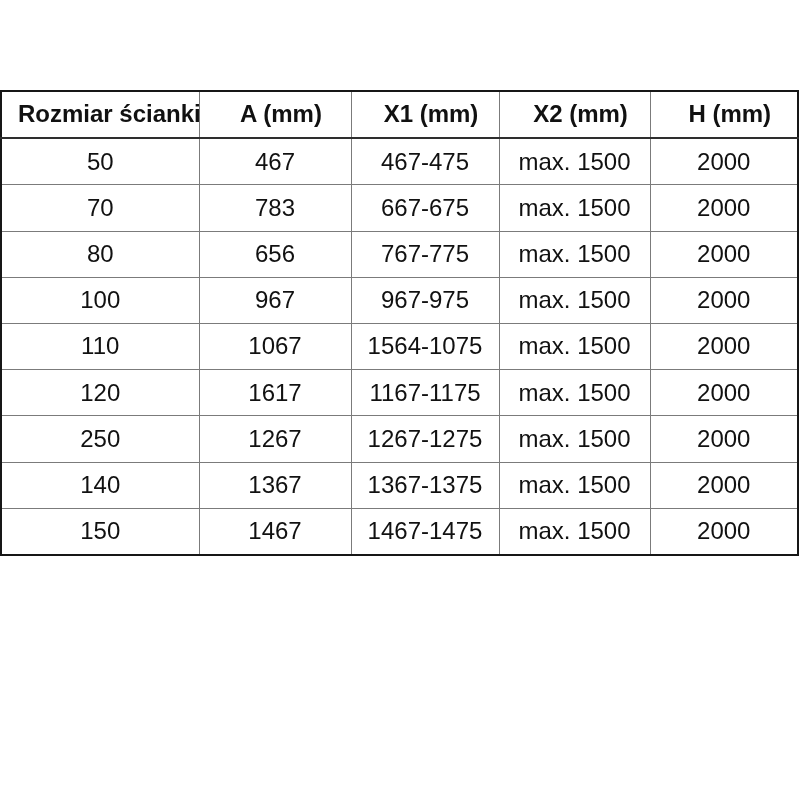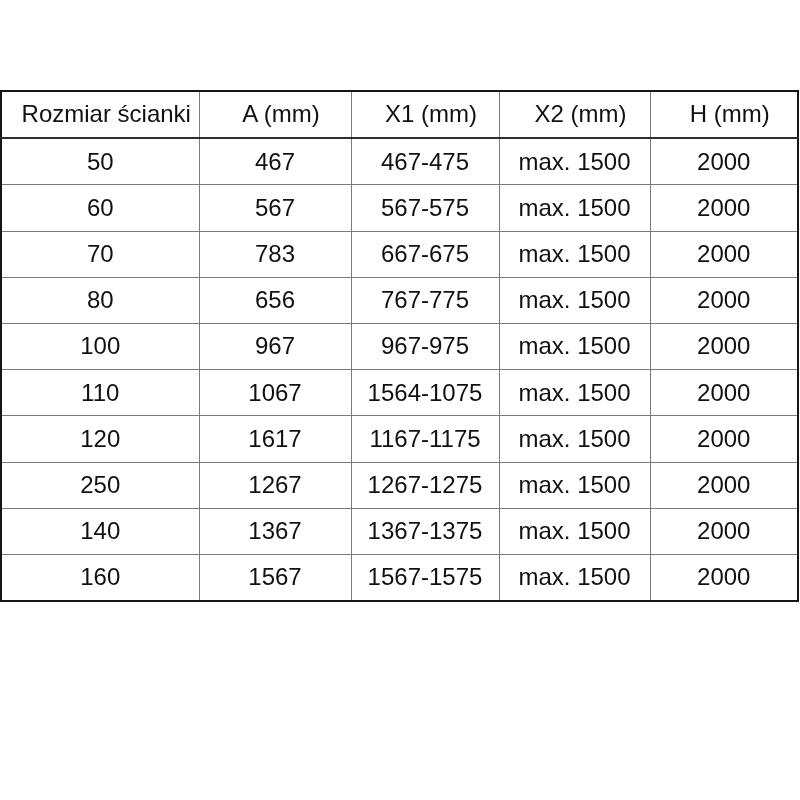--- a/index.html
+++ b/index.html
@@ -37,21 +37,21 @@
     padding: 0 4px;
     text-align: center;
     vertical-align: middle;
     color: var(--txt, #111111);
     font-size: 24px;
     line-height: 1.1;
     white-space: nowrap;
     overflow: hidden;
   }
   table.spec-table thead th {
-    font-weight: normal;
+    font-weight: bold;
     border-bottom: 2px solid var(--hdr-line, #2e2e2e);
     padding-left: 16px;
   }
   
   table.spec-table tr > *:first-child { border-left: 2px solid var(--outer, #161616); }
   table.spec-table tr > *:last-child  { border-right: 2px solid var(--outer, #161616); }
   table.spec-table thead tr > *       { border-top: 2px solid var(--outer, #161616); }
   table.spec-table tbody tr:last-child > * { border-bottom: 2px solid var(--outer, #161616); }
 </style>
 </head>
@@ -73,27 +73,20 @@
           <th>X1 (mm)</th>
           <th>X2 (mm)</th>
           <th>H (mm)</th>
         </tr>
     </thead>
     <tbody id="table-body">
         <tr>
           <td>50</td>
           <td>467</td>
           <td>467-475</td>
-          <td>max. 1500</td>
-          <td>2000</td>
-        </tr>
-        <tr>
-          <td>60</td>
-          <td>567</td>
-          <td>567-575</td>
           <td>max. 1500</td>
           <td>2000</td>
         </tr>
         <tr>
           <td>70</td>
           <td>783</td>
           <td>667-675</td>
           <td>max. 1500</td>
           <td>2000</td>
         </tr>
@@ -133,21 +126,21 @@
           <td>2000</td>
         </tr>
         <tr>
           <td>140</td>
           <td>1367</td>
           <td>1367-1375</td>
           <td>max. 1500</td>
           <td>2000</td>
         </tr>
         <tr>
-          <td>160</td>
-          <td>1567</td>
-          <td>1567-1575</td>
+          <td>150</td>
+          <td>1467</td>
+          <td>1467-1475</td>
           <td>max. 1500</td>
           <td>2000</td>
         </tr>
       </tbody>
   </table>
 </div>
 
 </body></html>

